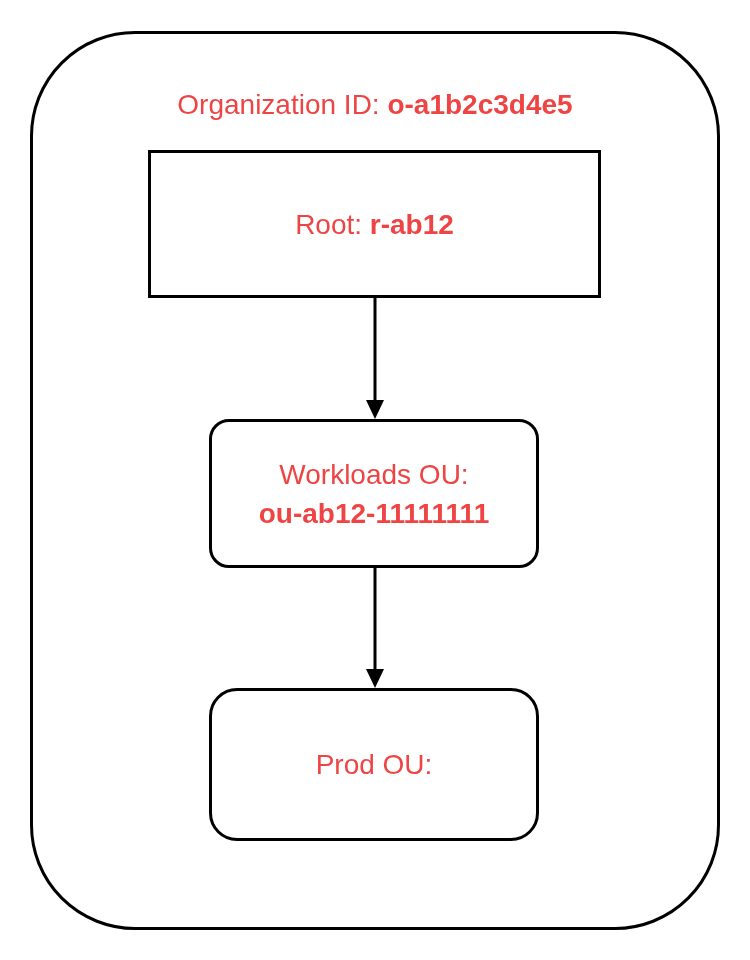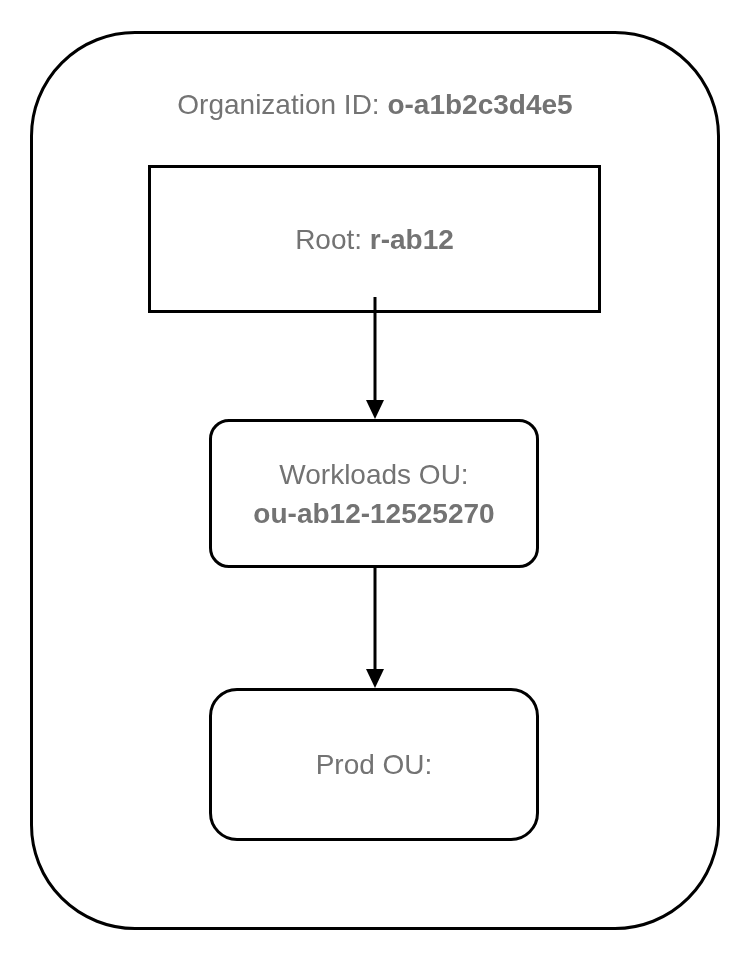--- a/index.html
+++ b/index.html
@@ -6,21 +6,21 @@
     margin: 0;
     padding: 0;
     background: #ffffff;
   }
   .canvas {
     position: relative;
     width: 750px;
     height: 960px;
     background: #ffffff;
     font-family: "Liberation Sans", sans-serif;
-    color: #737373;
+    color: #ef4444;
     overflow: hidden;
   }
   .outer-frame {
     position: absolute;
     left: 30px;
     top: 31px;
     width: 690px;
     height: 899px;
     border: 3px solid #000000;
     border-radius: 105px;
@@ -49,21 +49,20 @@
     text-align: center;
     font-size: 28px;
     line-height: 39px;
   }
   .root-node {
     left: 148px;
     top: 150px;
     width: 453px;
     height: 148px;
     border-radius: 0;
-    margin-top: 15px;
   }
   .workloads-node {
     left: 209px;
     top: 419px;
     width: 330px;
     height: 149px;
     border-radius: 20px;
   }
   .prod-node {
     left: 209px;
@@ -98,21 +97,21 @@
     </div>
   </div>
 
   <svg class="arrow arrow-1" viewBox="0 0 30 124">
     <line x1="15" y1="0" x2="15" y2="106" stroke="#000000" stroke-width="3"></line>
     <polygon points="15,122 6,103 24,103" fill="#000000"></polygon>
   </svg>
 
   <div class="node workloads-node">
     <div>Workloads OU:</div>
-    <div class="bold">ou-ab12-12525270</div>
+    <div class="bold">ou-ab12-11111111</div>
   </div>
 
   <svg class="arrow arrow-2" viewBox="0 0 30 124">
     <line x1="15" y1="0" x2="15" y2="106" stroke="#000000" stroke-width="3"></line>
     <polygon points="15,122 6,103 24,103" fill="#000000"></polygon>
   </svg>
 
   <div class="node prod-node">
     <div>Prod OU:</div>
   </div>

